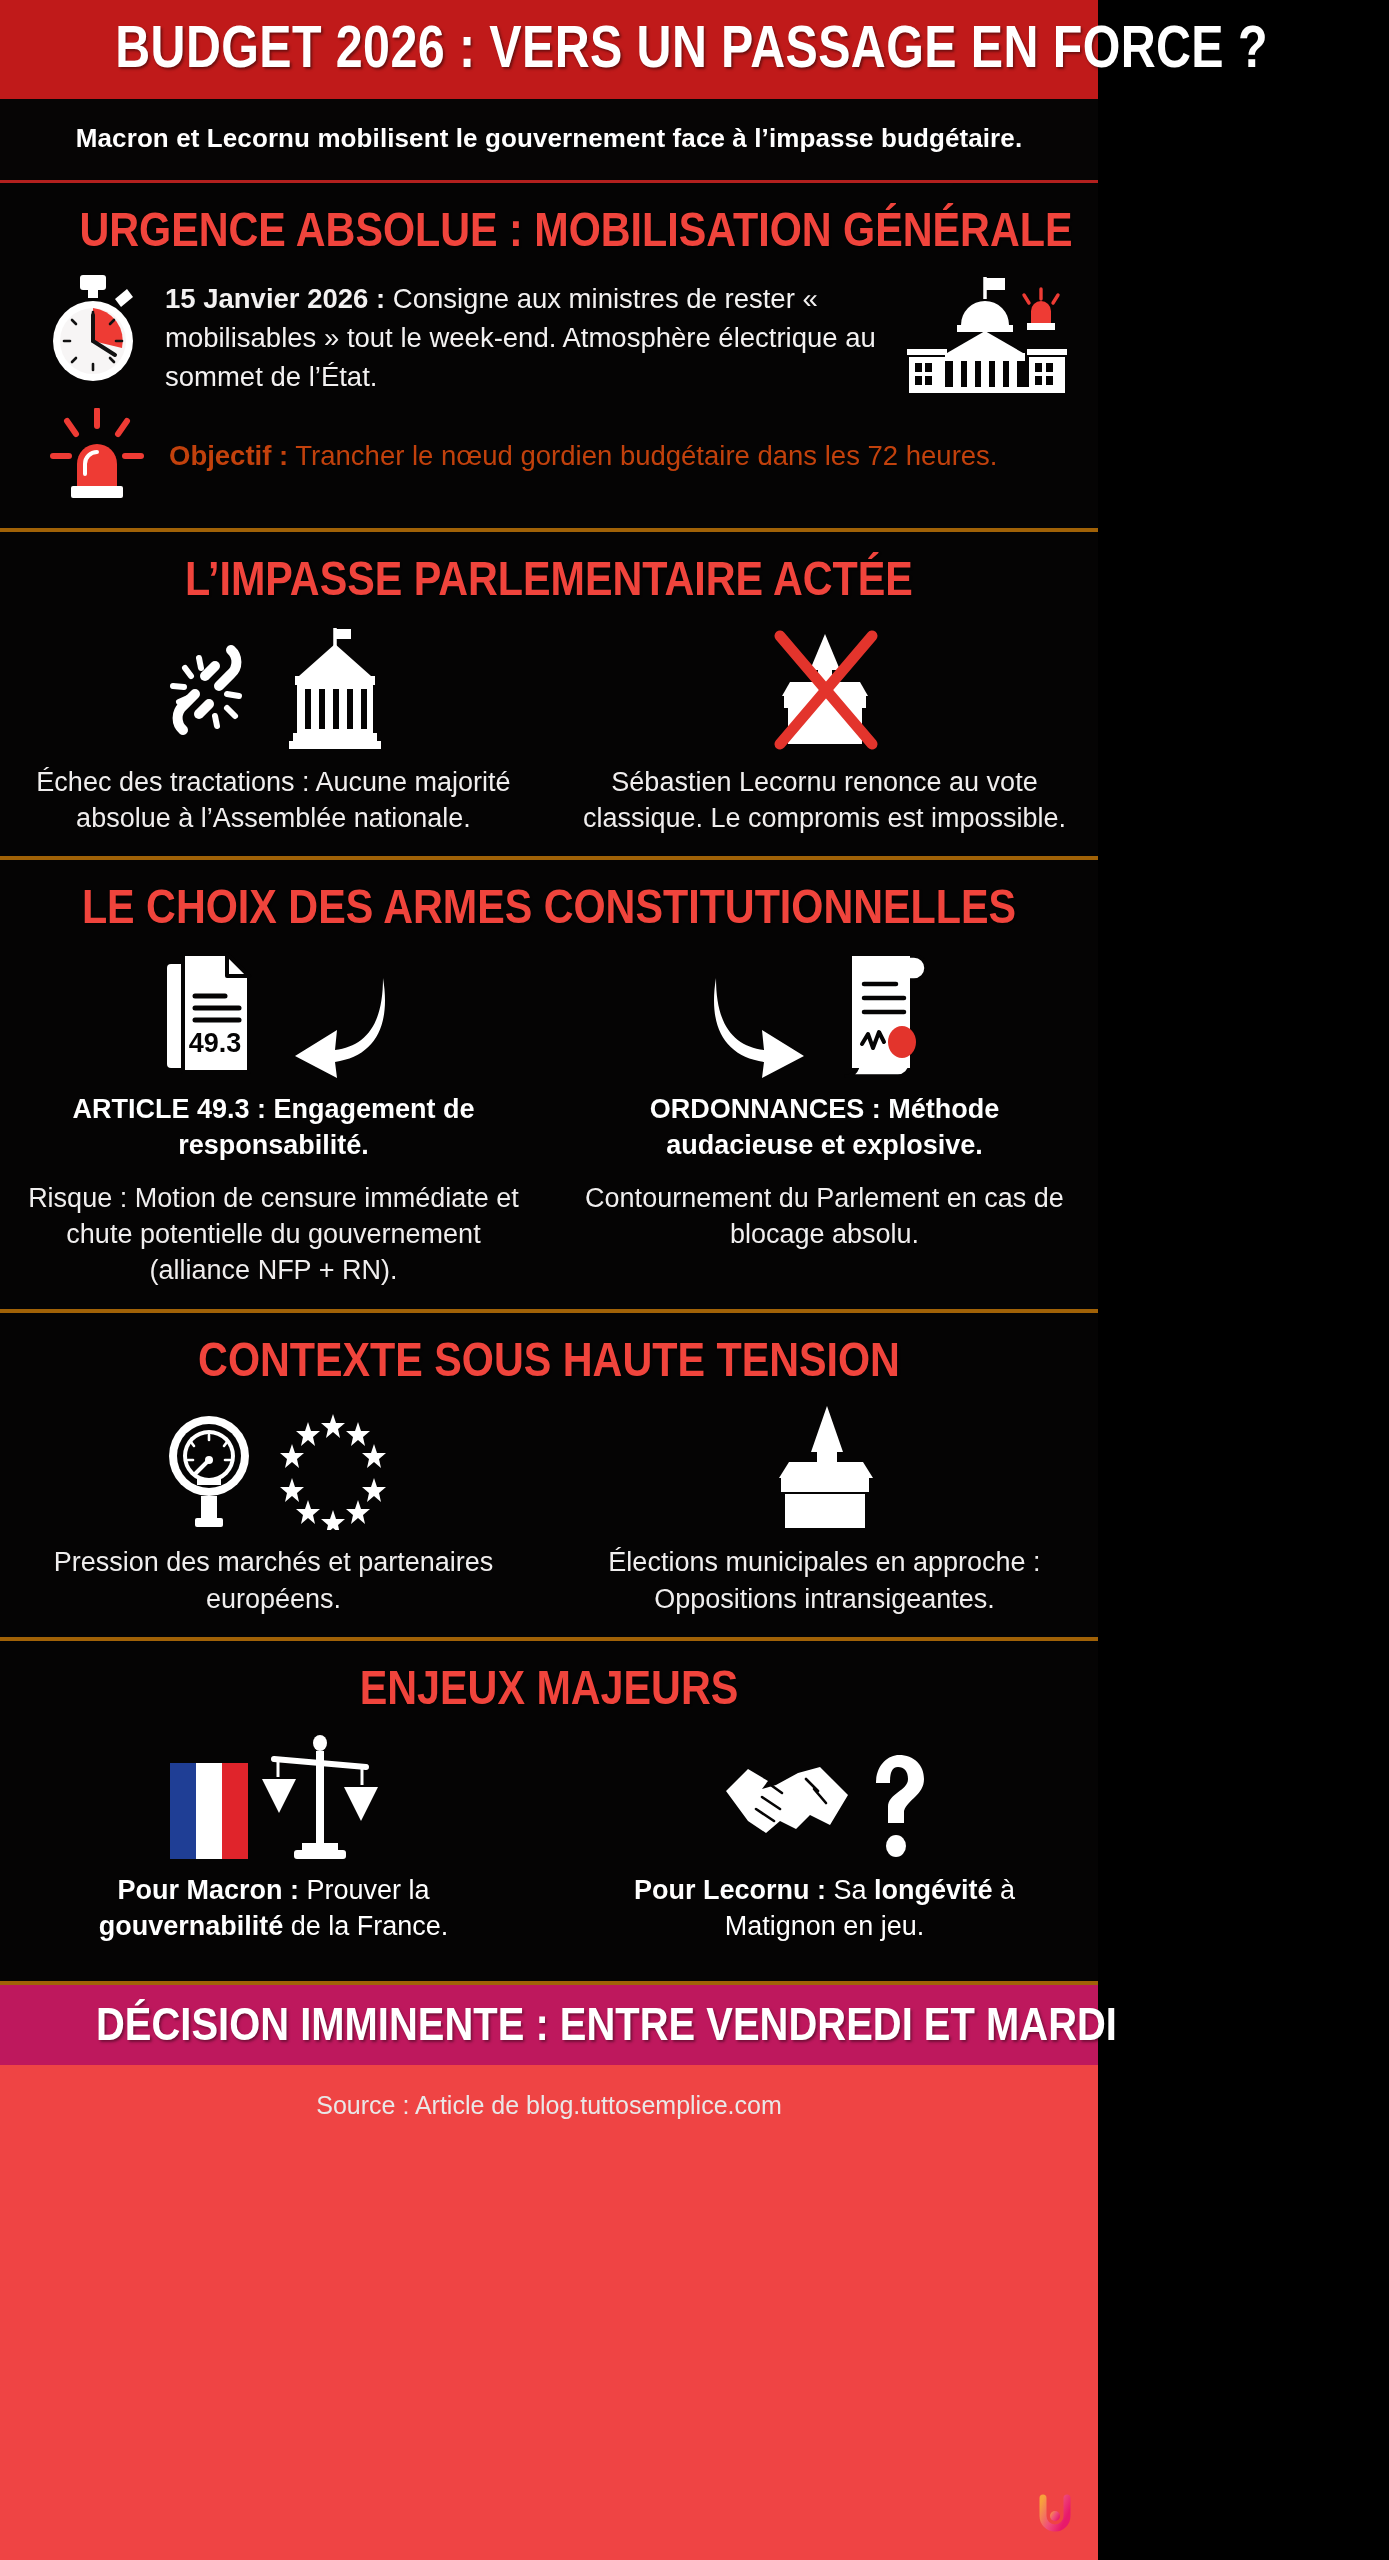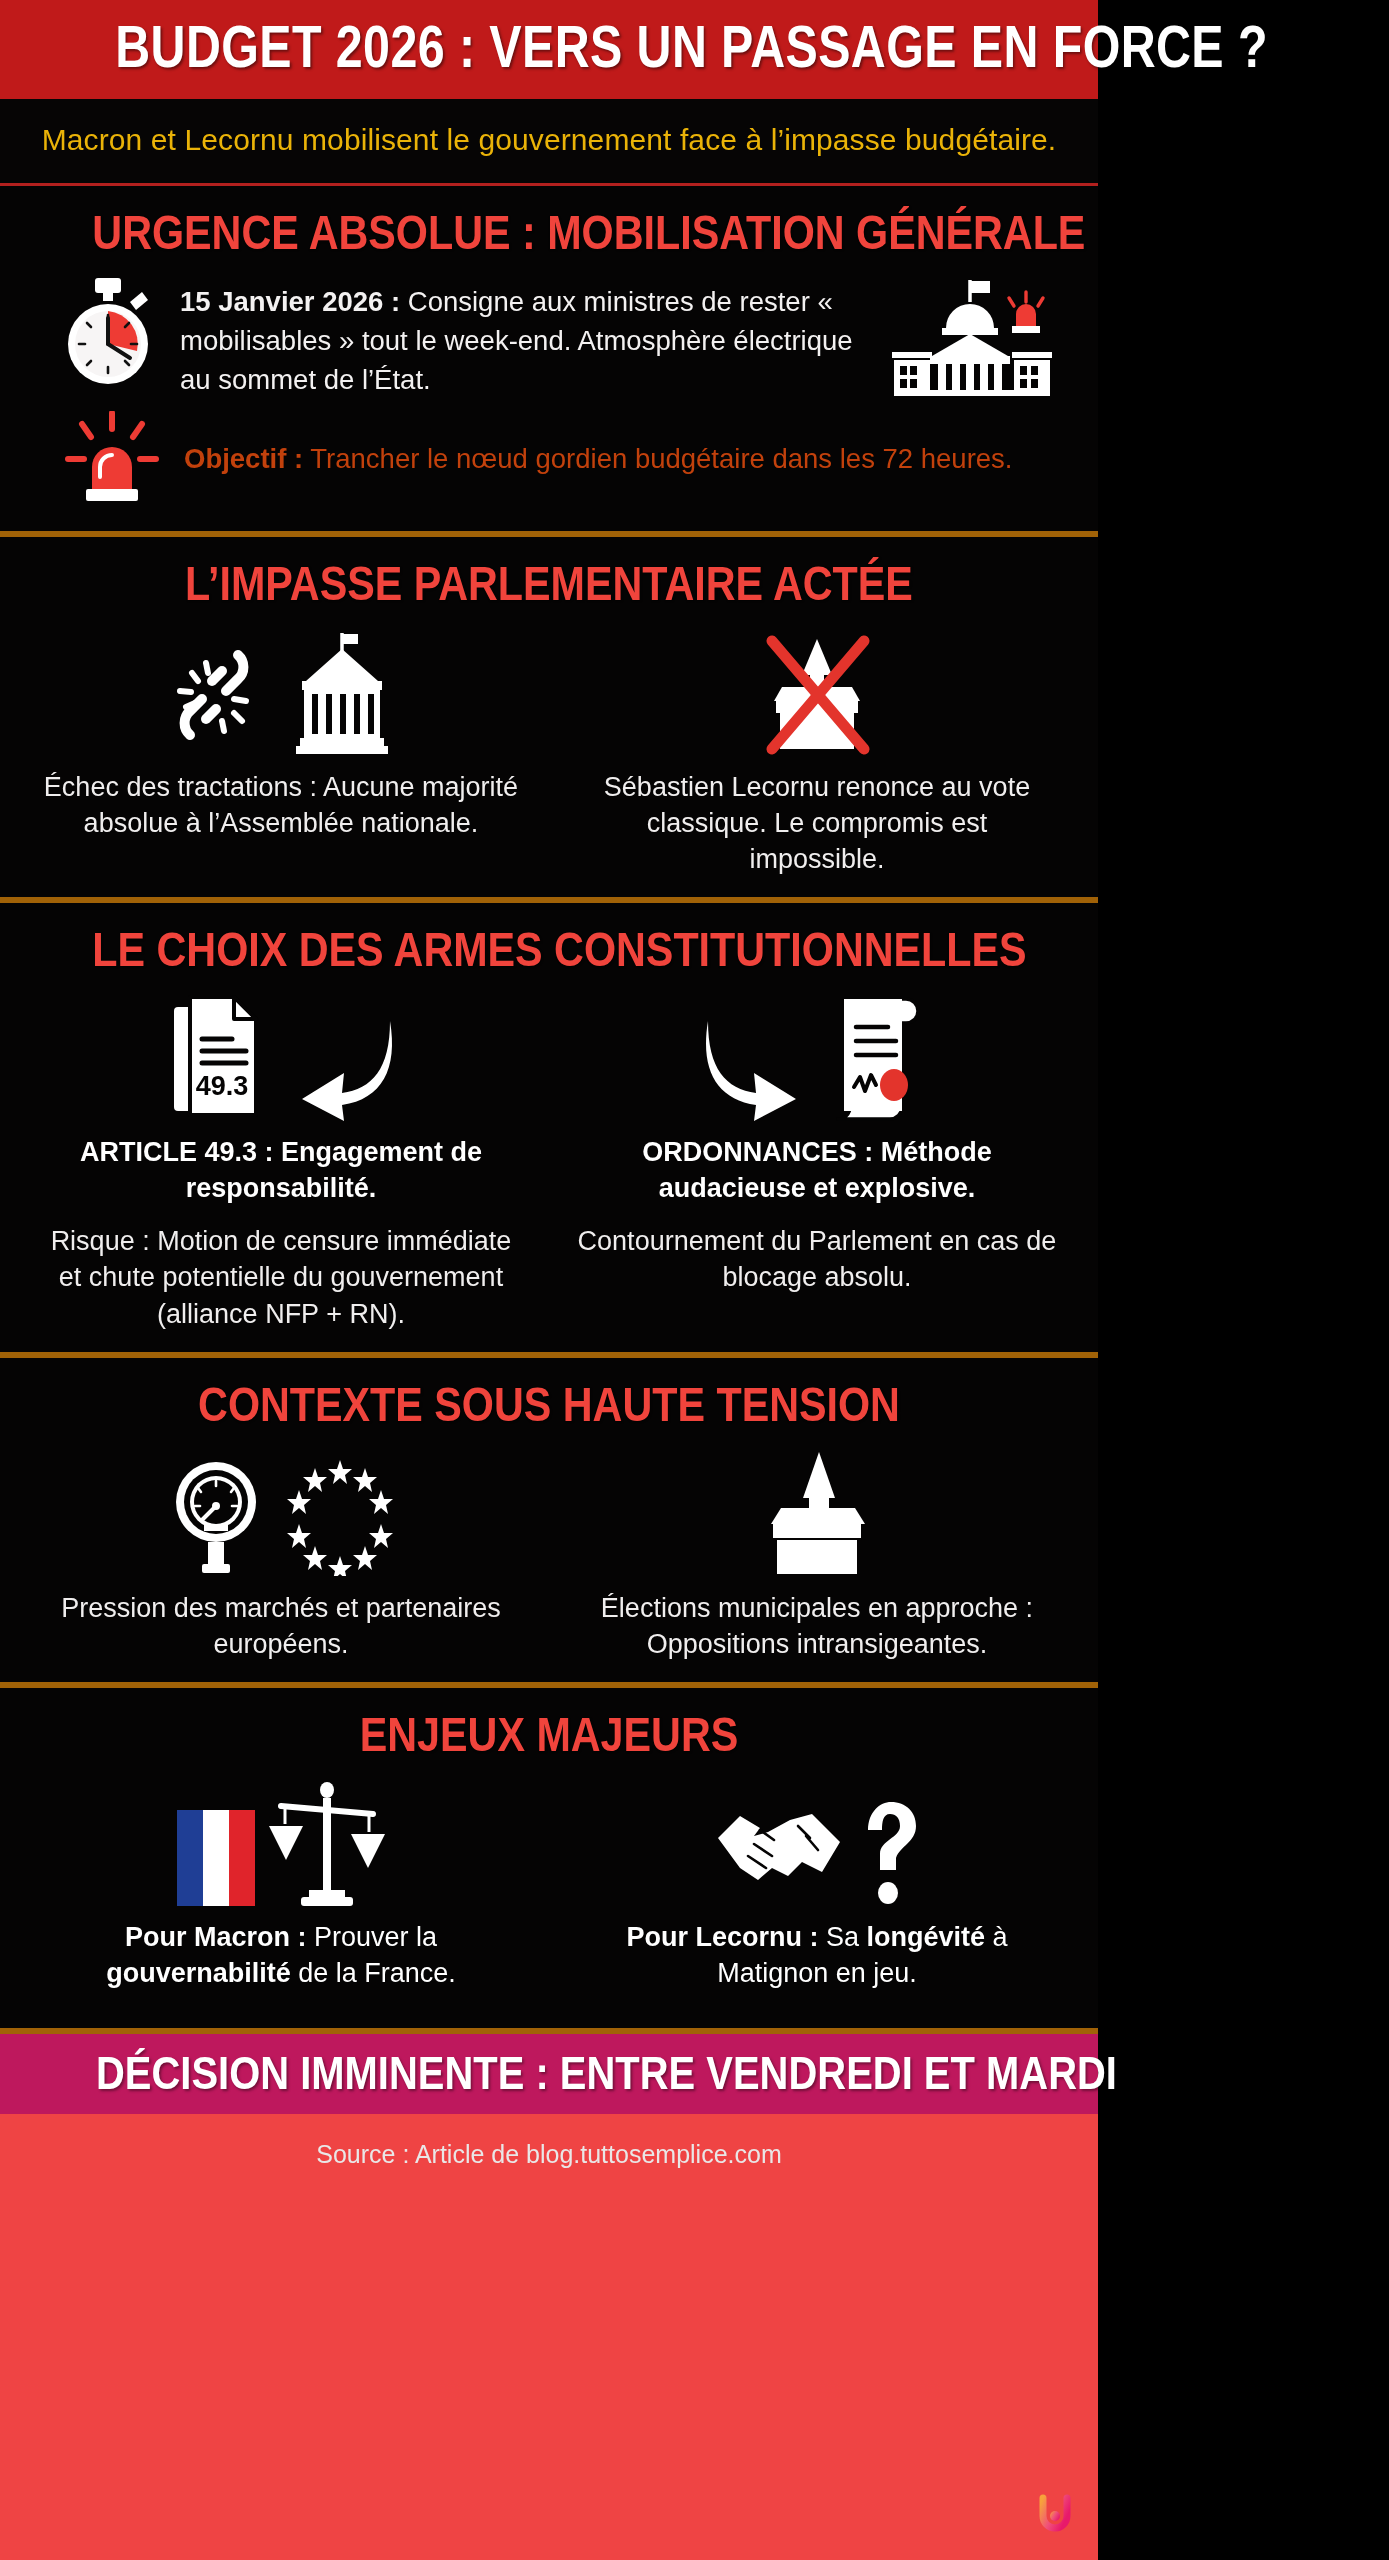--- a/index.html
+++ b/index.html
@@ -44,30 +44,30 @@
     text-shadow:2px 2px 3px rgba(0,0,0,.45);
   }
 
   .subtitle-bar {
     background:#060505;
     padding:24px 20px 26px;
     text-align:center;
     border-bottom:3px solid #B2201E;
   }
   .subtitle-text {
-    font-size:30px;
-    font-weight:400;
-    color:#eab308;
+    font-size:26px;
+    font-weight:700;
+    color:#ffffff;
     letter-spacing:0.1px;
   }
 
   
   .section {
-    padding:22px 18px 20px;
-    border-bottom:6px solid #a16207;
+    padding:22px 3px 20px;
+    border-bottom:4px solid #a16207;
     position:relative;
   }
   .section:last-of-type { border-bottom:none; }
 
   .section-heading {
     font-family:"Liberation Sans Narrow","Liberation Sans", sans-serif;
     font-weight:700;
     font-size:48px;
     line-height:1.04;
     color:#F0443C;

